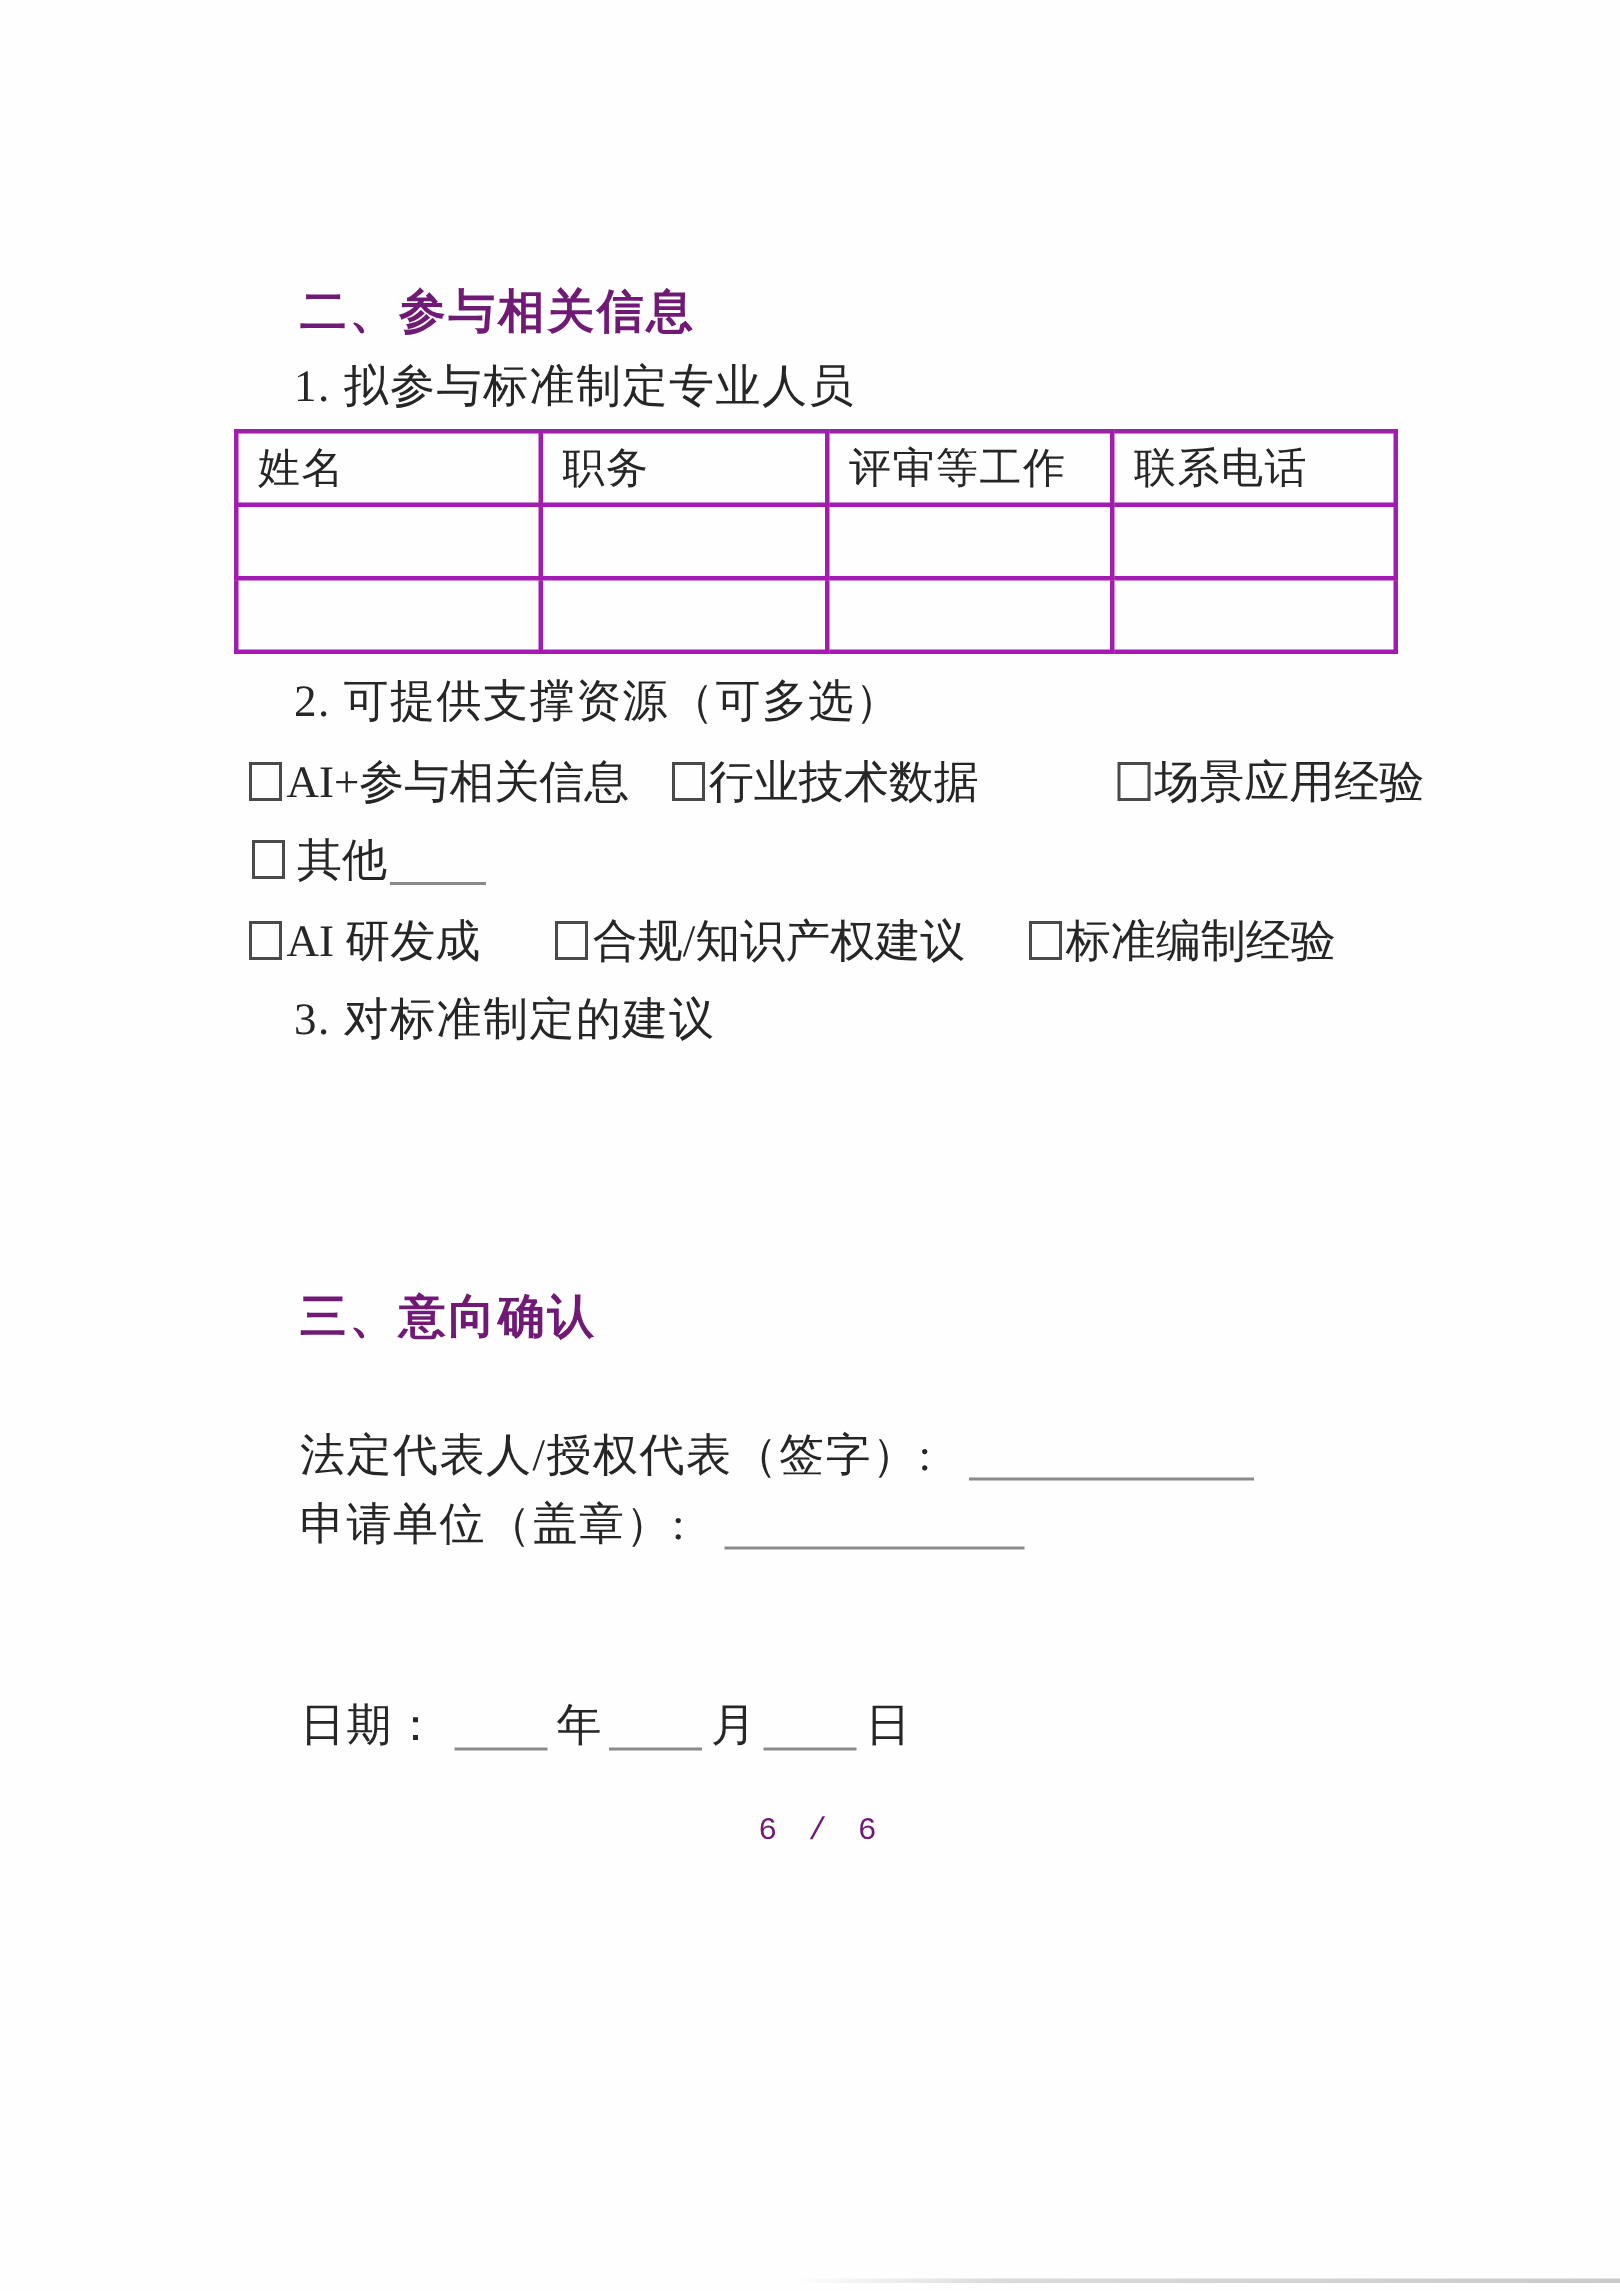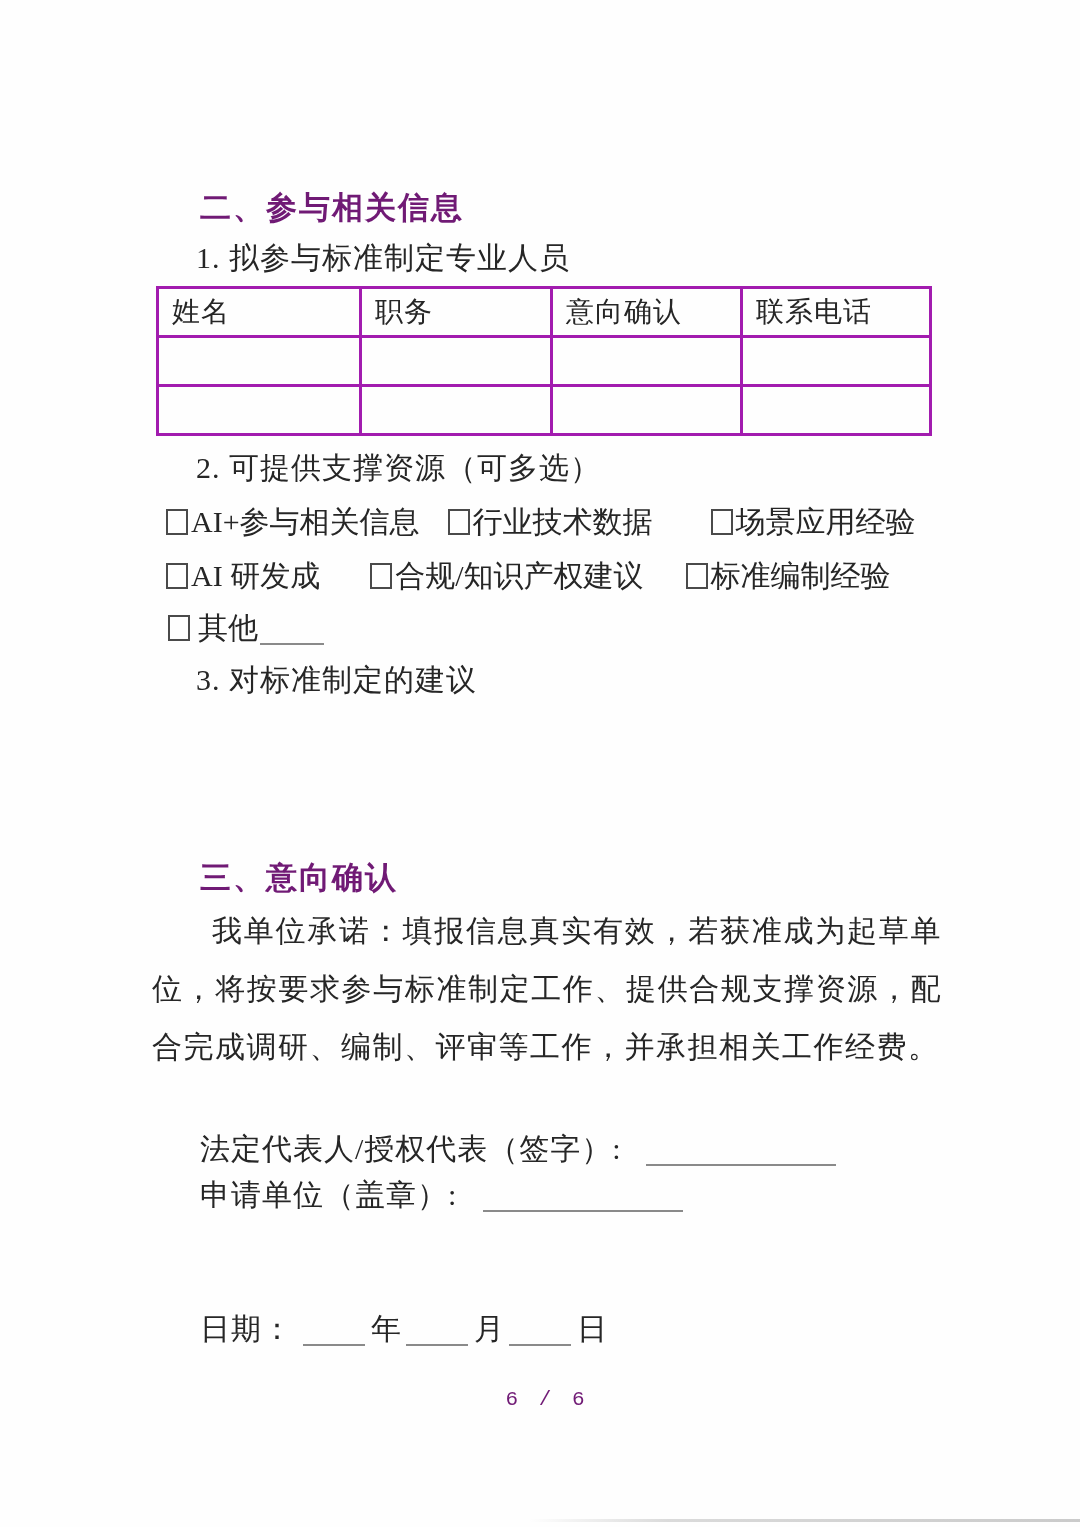--- a/index.html
+++ b/index.html
@@ -68,21 +68,21 @@
   .cb {
     display: inline-block;
     width: 22px;
     height: 26px;
     border: 2px solid #4a4a4a;
     vertical-align: -3px;
     margin-right: 3px;
     background: transparent;
   }
   .cb-row.r1 .cb-item:nth-of-type(1) { margin-right: 28px; }
-  .cb-row.r1 .cb-item:nth-of-type(2) { margin-right: 58px; }
+  .cb-row.r1 .cb-item:nth-of-type(2) { margin-right: 92px; }
   .cb-row.r2 .cb-item:nth-of-type(1) { margin-right: 50px; }
   .cb-row.r2 .cb-item:nth-of-type(2) { margin-right: 42px; }
   .cb-row.r3 .cb { margin-right: 8px; }
 
   .blank {
     display: inline-block;
     border-bottom: 2px solid #8a8a8a;
     height: 30px;
     vertical-align: -7px;
   }
@@ -148,21 +148,21 @@
       <colgroup>
         <col style="width:203px">
           <col style="width:191px">
           <col style="width:190px">
           <col style="width:189px">
       </colgroup>
       <tbody>
         <tr>
           <td>姓名</td>
           <td>职务</td>
-          <td>意向确认</td>
+          <td>评审等工作</td>
           <td>联系电话</td>
         </tr>
         <tr>
           <td></td>
           <td></td>
           <td></td>
           <td></td>
         </tr>
         <tr>
           <td></td>
@@ -172,33 +172,32 @@
         </tr>
       </tbody>
     </table>
 
     <div class="num-item">2. 可提供支撑资源（可多选）</div>
 
     <div class="cb-row r1">
       <span class="cb-item"><span class="cb"></span><span>AI+参与相关信息</span></span><span class="cb-item"><span class="cb"></span><span>行业技术数据</span></span><span class="cb-item"><span class="cb"></span><span>场景应用经验</span></span>
     </div>
 
+    <div class="cb-row r3">
+      <span class="cb-item"><span class="cb"></span><span>其他</span><span class="blank other"></span></span>
+    </div>
+
     <div class="cb-row r2">
       <span class="cb-item"><span class="cb"></span><span>AI 研发成</span></span><span class="cb-item"><span class="cb"></span><span>合规/知识产权建议</span></span><span class="cb-item"><span class="cb"></span><span>标准编制经验</span></span>
     </div>
 
-    <div class="cb-row r3">
-      <span class="cb-item"><span class="cb"></span><span>其他</span><span class="blank other"></span></span>
-    </div>
-
     <div class="num-item">3. 对标准制定的建议</div>
 
     <h2 class="sec-heading s3">三、意向确认</h2>
 
-    <p class="commit">我单位承诺：填报信息真实有效，若获准成为起草单位，将按要求参与标准制定工作、提供合规支撑资源，配合完成调研、编制、评审等工作，并承担相关工作经费。</p>
 
     <div class="sig-line rep">
       <span>法定代表人/授权代表（签字）:</span><span class="blank w190"></span>
     </div>
 
     <div class="sig-line apply">
       <span>申请单位（盖章）:</span><span class="blank w200"></span>
     </div>
 
     <div class="sig-line date">

